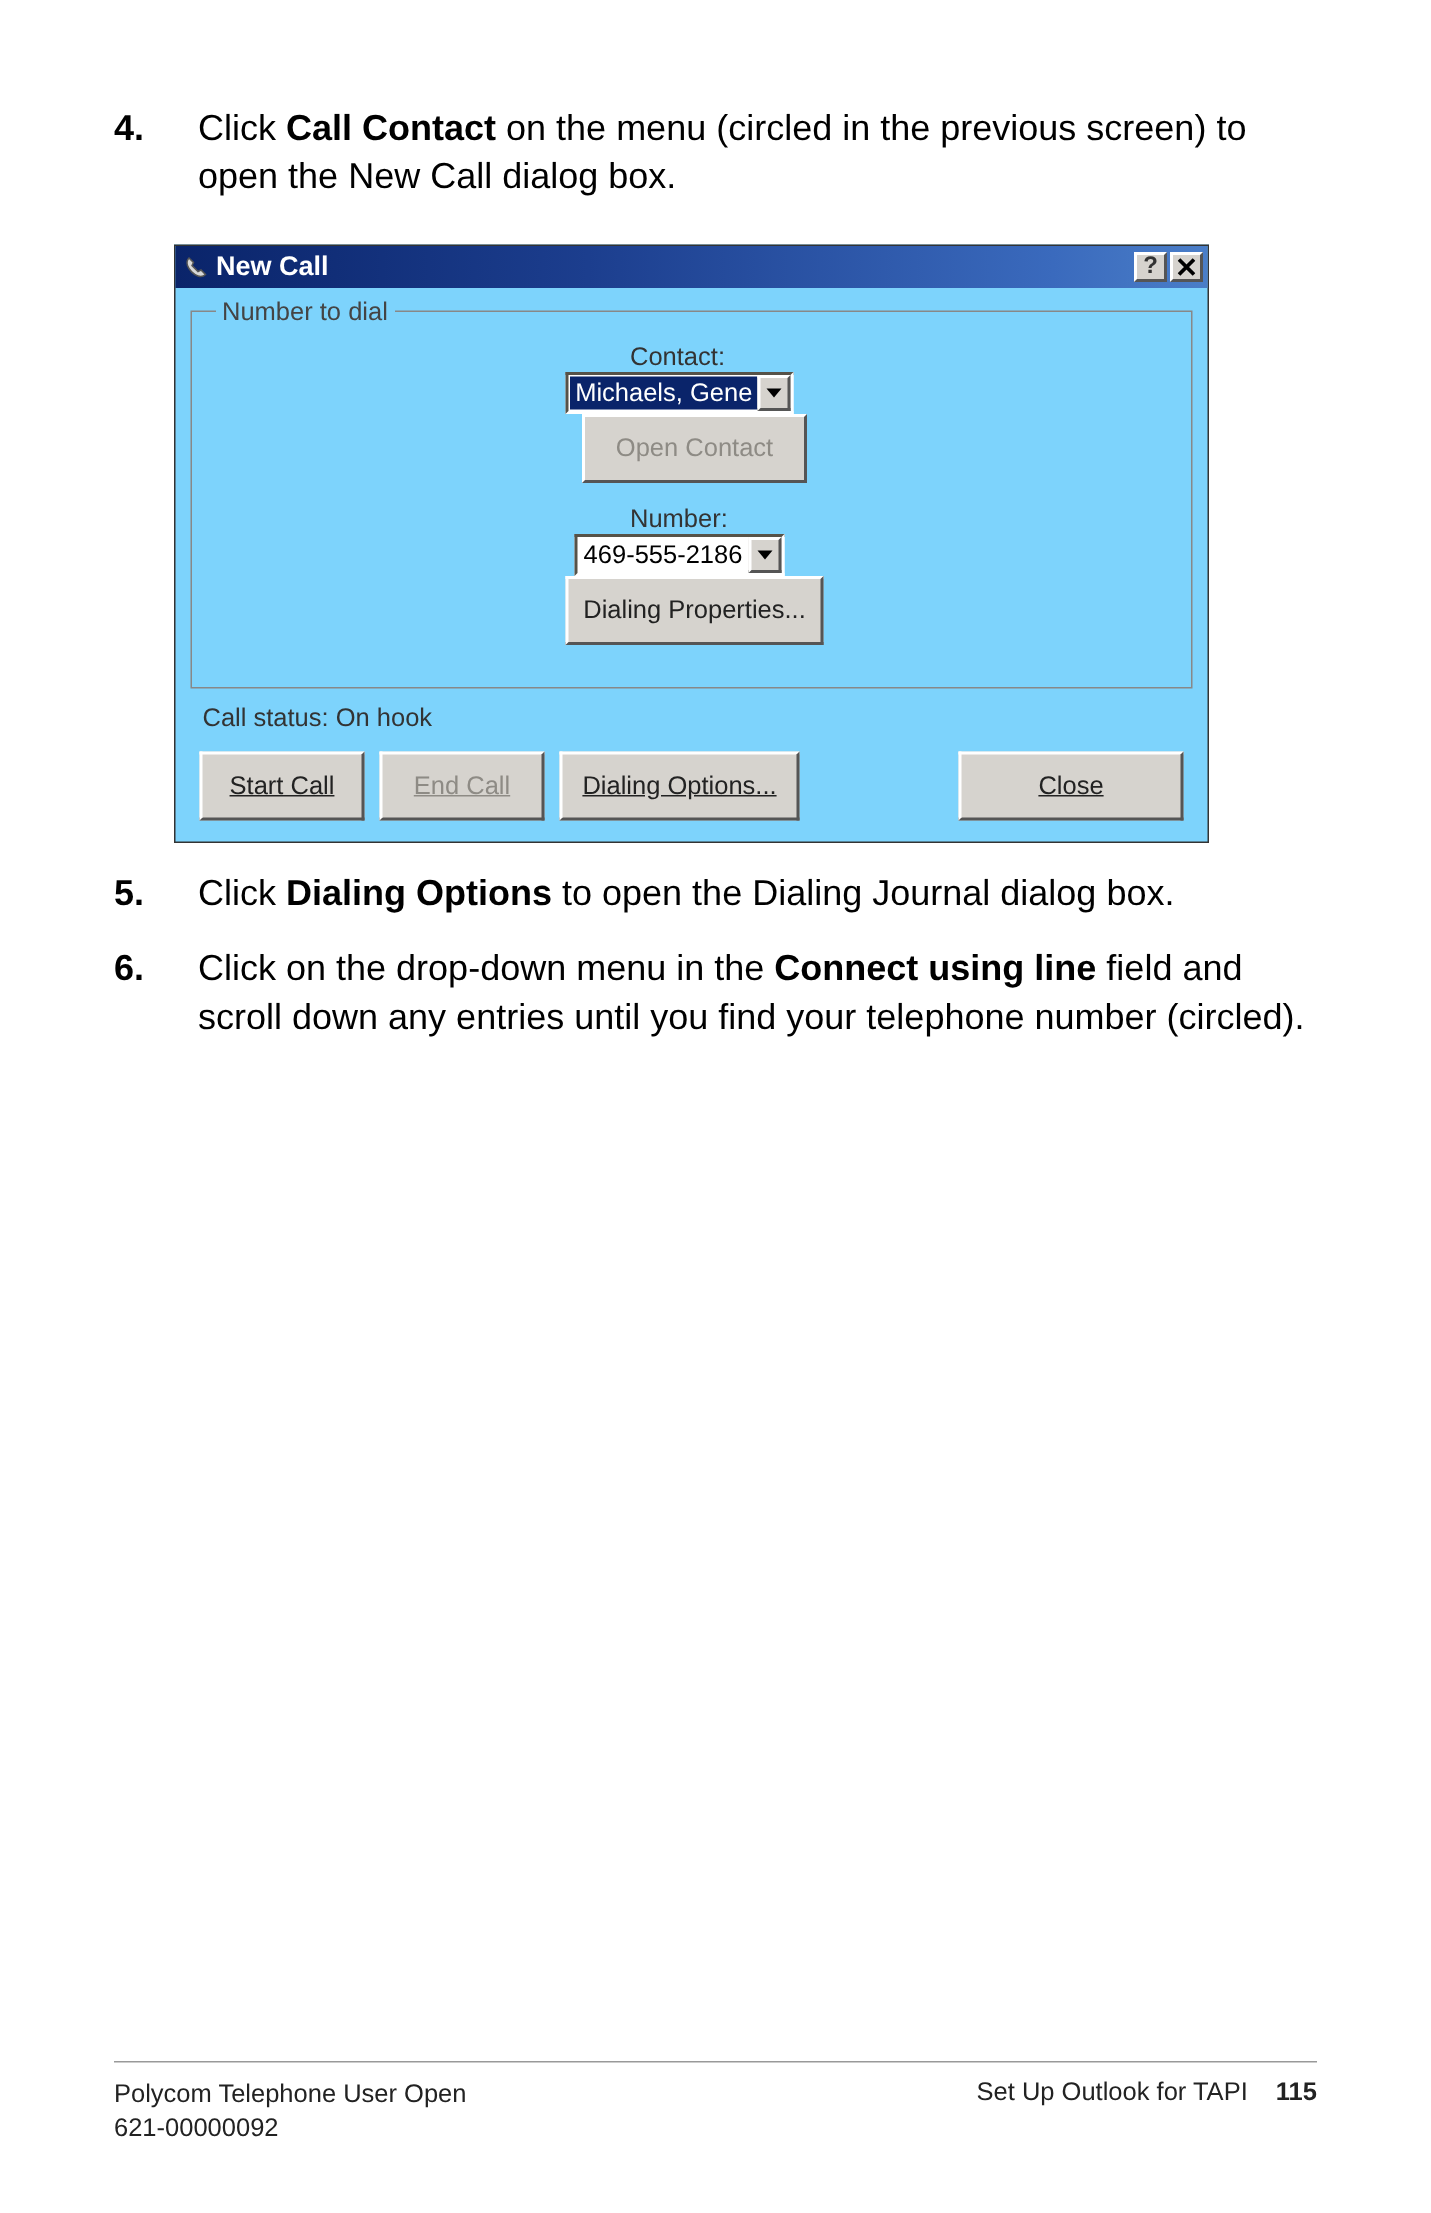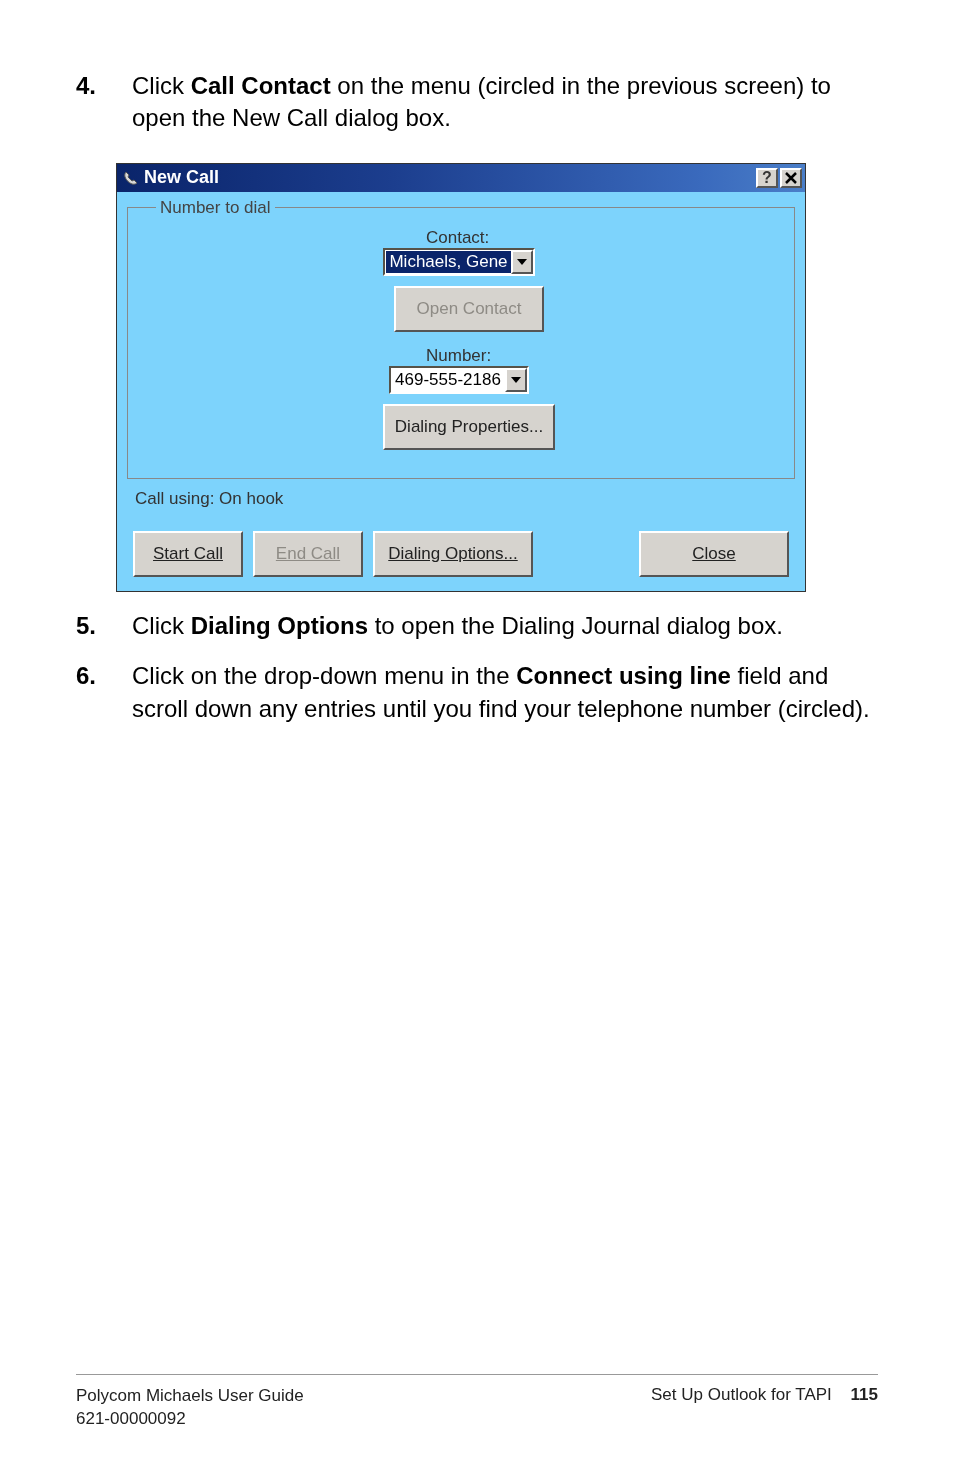--- a/index.html
+++ b/index.html
@@ -67,21 +67,21 @@
     }
     .tbtn svg { display:block; }
 
     .dlg-body {
       padding: 6px 10px 10px 10px;
     }
 
     fieldset.groupbox {
       border: 1px solid #888;
       margin: 0 0 10px 0;
-      padding: 10px 12px 14px 28px;
+      padding: 10px 12px 14px 16px;
     }
     fieldset.groupbox legend {
       color: #444; font-size: 17px; padding: 0 4px;
     }
 
     .row {
       display: flex; align-items: center; margin-bottom: 14px; flex-direction: column;
     }
     .row > label.fld-label {
       width: 86px; color: #333; font-size: 17px;
@@ -108,21 +108,21 @@
     }
     .combo .caret::after { content: ""; border-left: 5px solid transparent; border-right: 5px solid transparent; border-top: 6px solid #000; }
 
     .btn {
       height: 46px; min-width: 150px;
       background: #d6d3ce;
       border-top: 2px solid #fff; border-left: 2px solid #fff;
       border-right: 2px solid #555; border-bottom: 2px solid #555;
       font-size: 17px; color: #222;
       display: inline-flex; align-items: center; justify-content: center;
-      padding: 0 10px; cursor: default; margin-top: 10px;
+      padding: 0 10px; cursor: default;
     }
     .btn.disabled { color: #8e8b85; }
 
     .check-row { display: flex; align-items: center; padding-left: 92px; }
     .check {
       width: 18px; height: 18px; background: #fff;
       border-top: 2px solid #565248; border-left: 2px solid #565248;
       border-right: 2px solid #fff; border-bottom: 2px solid #fff;
       margin-right: 8px;
     }
@@ -197,21 +197,21 @@
             <label class="fld-label">Number:</label>
             <div class="combo">
               <span class="val">469-555-2186</span>
               <span class="caret"></span>
             </div>
             <div class="btn">Dialing Properties...</div>
           </div>
 
         </fieldset>
 
-        <div class="status">Call using: On hook</div>
+        <div class="status">Call status: On hook</div>
 
         <div class="button-row">
           <div class="btn">Start Call</div>
           <div class="btn disabled">End Call</div>
           <div class="btn" style="min-width:160px">Dialing Options...</div>
           <div class="spacer"></div>
           <div class="btn close">Close</div>
         </div>
       </div>
     </div>
@@ -228,20 +228,20 @@
     <div class="step-num">6.</div>
     <div class="step-body">
       <span>Click on the drop-down menu in the </span><b>Connect using line</b><span> field and scroll down any entries until you find your telephone number (circled).</span>
     </div>
   </div>
 
 </div>
 
 <div class="footer">
   <div class="left">
-    <div>Polycom Michaels User Guide</div>
+    <div>Polycom Telephone User Open</div>
     <div>621-00000092</div>
   </div>
   <div class="right">
     <span>Set Up Outlook for TAPI</span>
     <b>115</b>
   </div>
 </div>
 
 </body></html>

